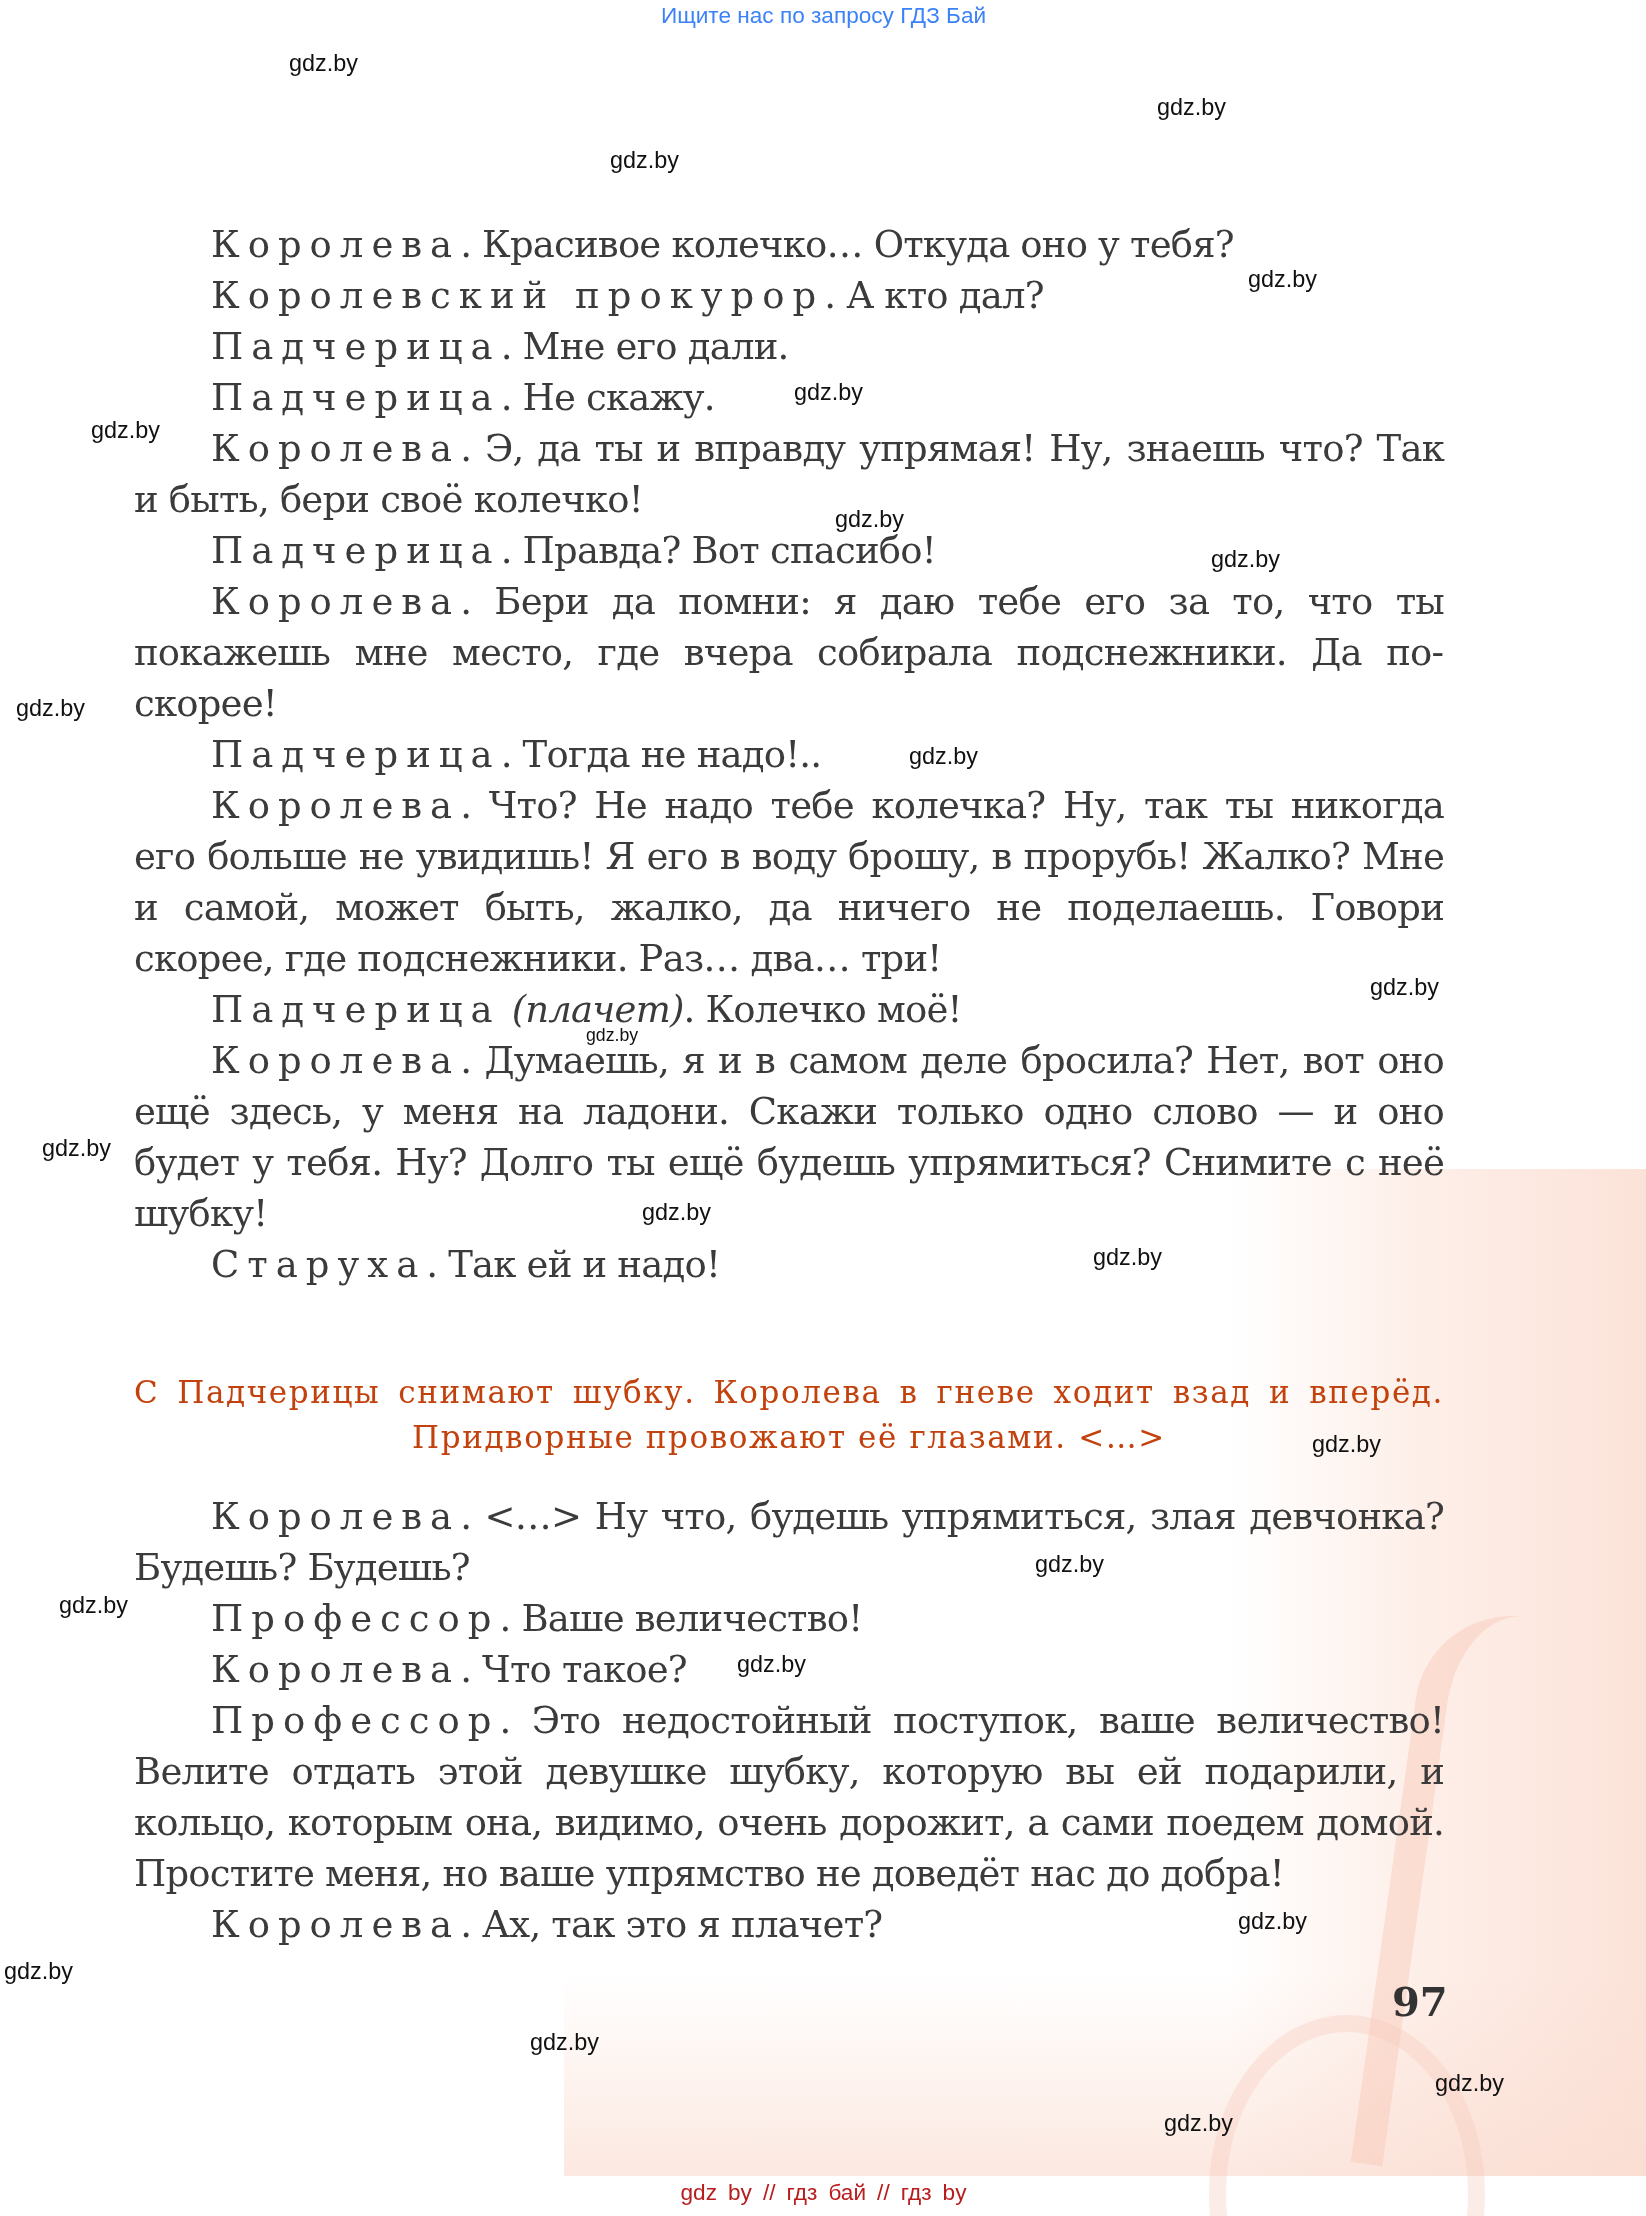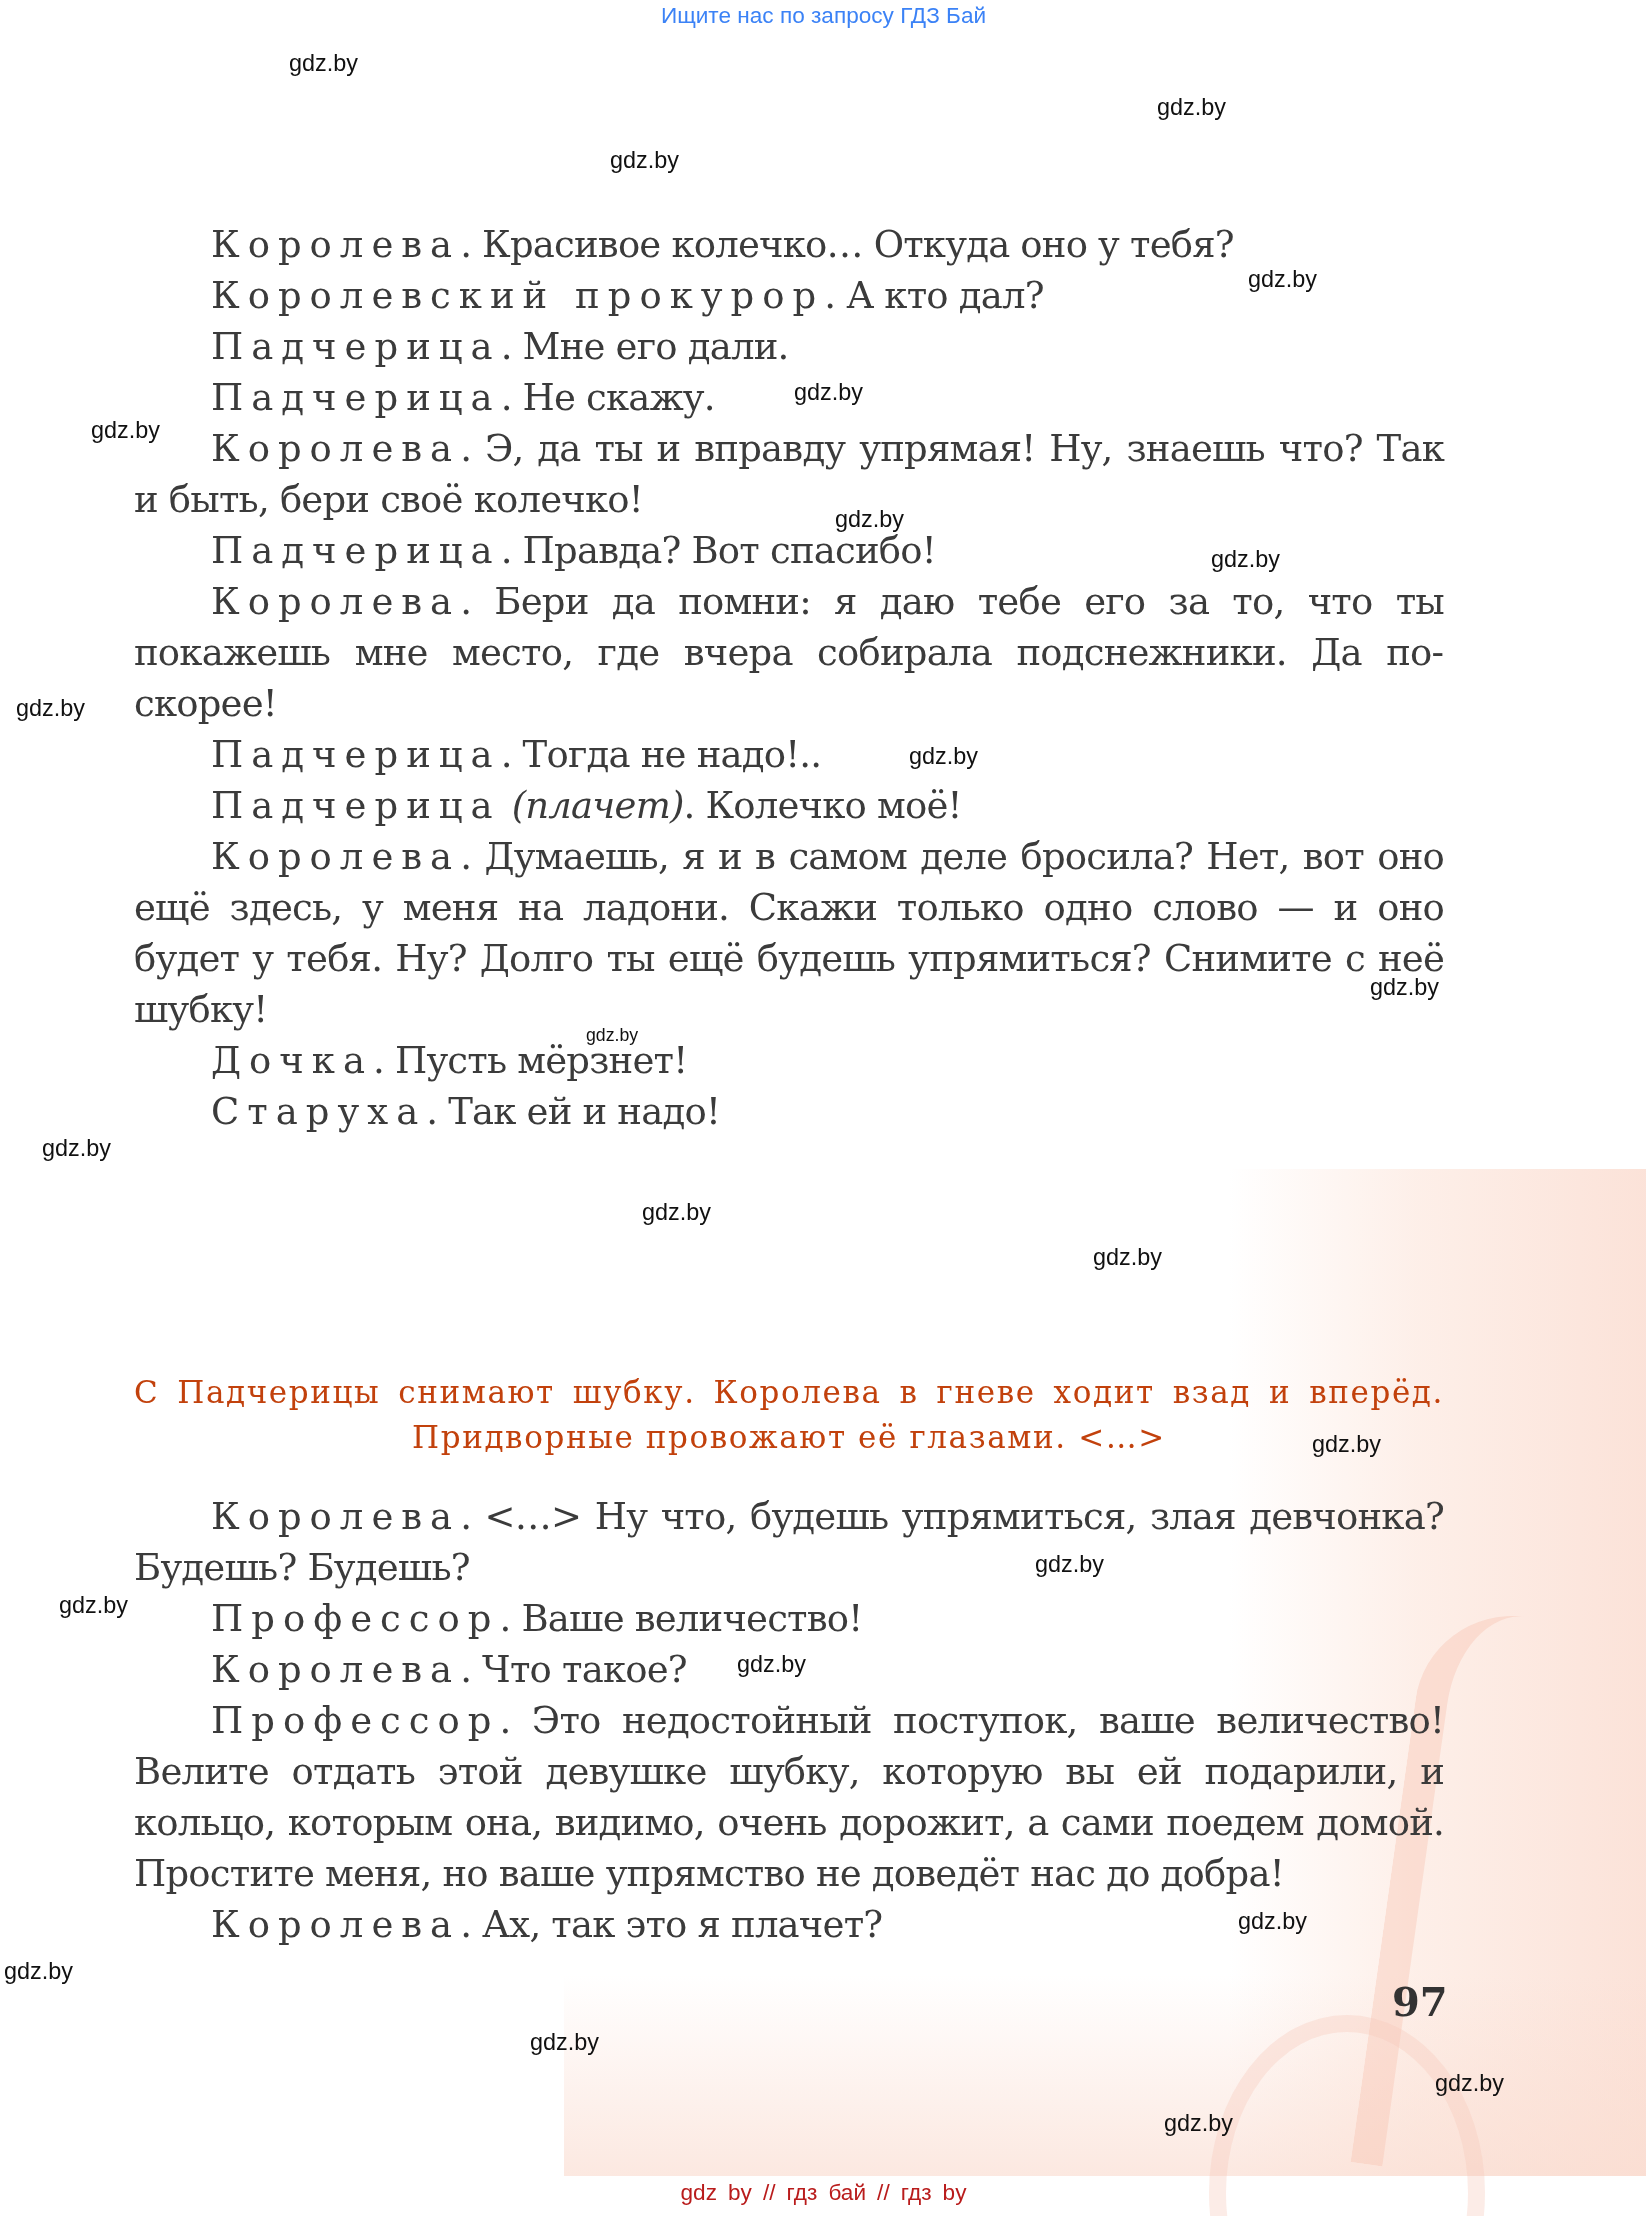--- a/index.html
+++ b/index.html
@@ -107,23 +107,23 @@
 <div class="text-block" style="top:219px;">
   <div id="dialogue-1">
       <p class="p"><span class="speaker">Королева</span><span>. Красивое колечко… Откуда оно у тебя?</span></p>
       <p class="p"><span class="speaker">Королевский прокурор</span><span>. А кто дал?</span></p>
       <p class="p"><span class="speaker">Падчерица</span><span>. Мне его дали.</span></p>
       <p class="p"><span class="speaker">Падчерица</span><span>. Не скажу.</span></p>
       <p class="p"><span class="speaker">Королева</span><span>. Э, да ты и вправду упрямая! Ну, знаешь что? Так и быть, бери своё колечко!</span></p>
       <p class="p"><span class="speaker">Падчерица</span><span>. Правда? Вот спасибо!</span></p>
       <p class="p"><span class="speaker">Королева</span><span>. Бери да помни: я даю тебе его за то, что ты покажешь мне место, где вчера собирала подснежники. Да по­скорее!</span></p>
       <p class="p"><span class="speaker">Падчерица</span><span>. Тогда не надо!..</span></p>
+      <p class="p"><span class="speaker">Королева</span><span>. Что? Не надо тебе колечка? Ну, так ты никогда его больше не увидишь! Я его в воду брошу, в прорубь! Жалко? Мне и самой, может быть, жалко, да ничего не поделаешь. Го­вори скорее, где подснежники. Раз… два… три!</span></p>
       <p class="p"><span class="speaker">Падчерица</span> <span class="italic">(плачет)</span><span>. Колечко моё!</span></p>
       <p class="p"><span class="speaker">Королева</span><span>. Думаешь, я и в самом деле бросила? Нет, вот оно ещё здесь, у меня на ладони. Скажи только одно слово — и оно будет у тебя. Ну? Долго ты ещё будешь упрямиться? Сни­мите с неё шубку!</span></p>
-      <p class="p"><span class="speaker">Дочка</span><span>. Пусть мёрзнет!</span></p>
       <p class="p"><span class="speaker">Старуха</span><span>. Так ей и надо!</span></p>
     </div>
 </div>
 
 <div class="stage" style="top:1370px;">
   <div class="l1">С Падчерицы снимают шубку. Королева в гневе ходит взад и вперёд.</div>
   <div class="l2">Придворные провожают её глазами. &lt;…&gt;</div>
 </div>
 
 <div class="text-block" style="top:1491px;">

